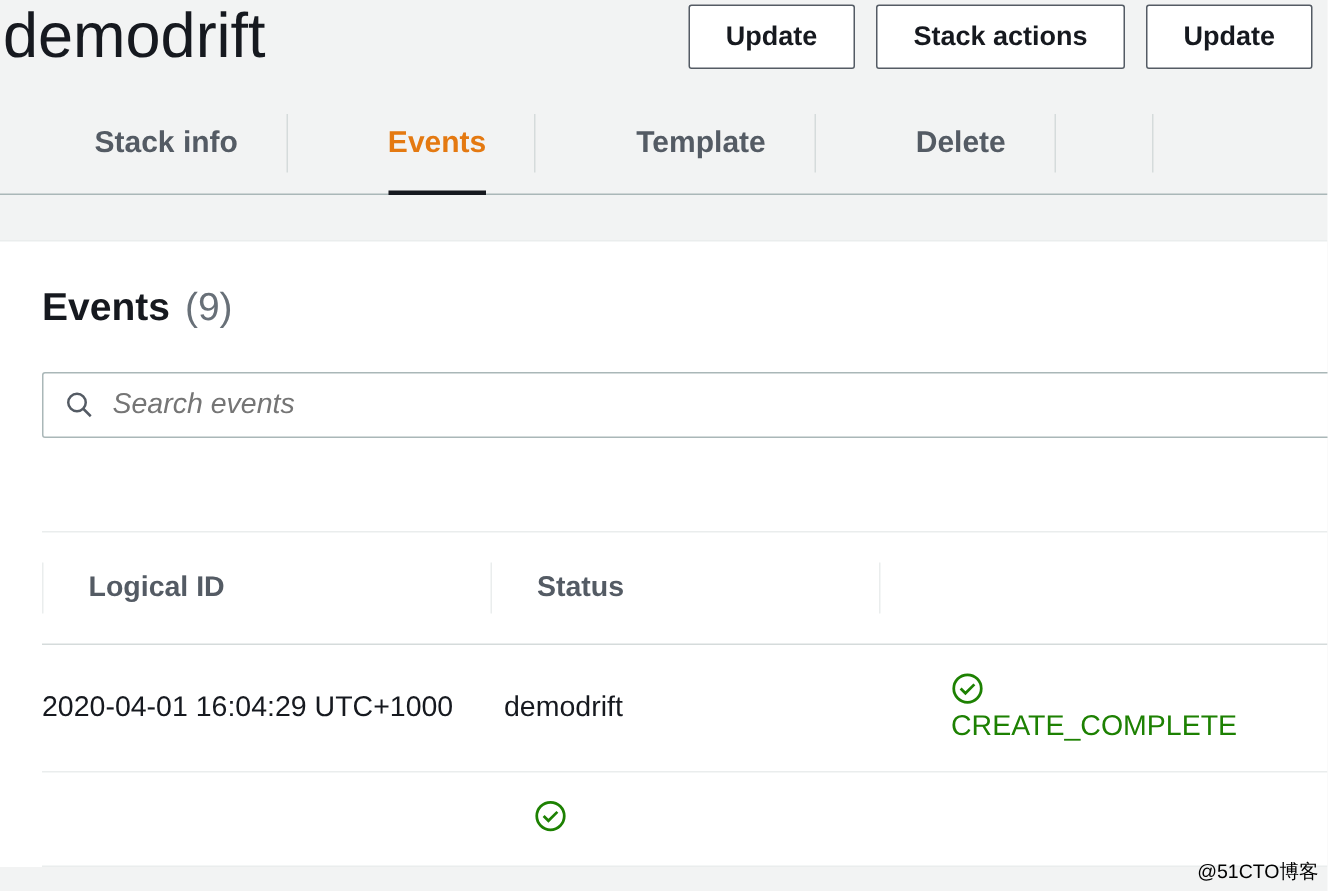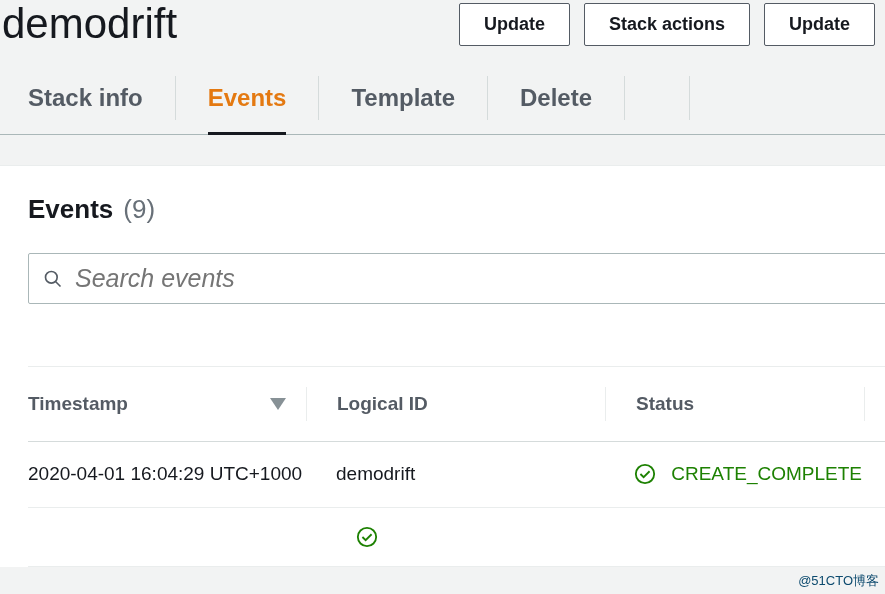--- a/index.html
+++ b/index.html
@@ -2,49 +2,49 @@
 <html><head>
   <meta charset="utf-8">
   <style>
     * { box-sizing: border-box; margin: 0; padding: 0; }
     body { font-family: "Amazon Ember", "Helvetica Neue", Arial, sans-serif; background: #f2f3f3; color: #16191f; width: 885px; overflow: hidden; }
     .header { display: flex; align-items: center; justify-content: space-between; padding: 0 10px 14px 0; background: #f2f3f3; }
     .title { font-size: 42px; font-weight: 400; color: #16191f; padding-left: 2px; }
     .actions { display: flex; gap: 14px; }
     .btn { background: #fff; border: 1.5px solid #545b64; color: #16191f; font-size: 18px; font-weight: 700; padding: 10px 24px; cursor: pointer; border-radius: 2px; }
     .tabbar { display: flex; padding: 0 0 0 28px; background: #f2f3f3; border-bottom: 1px solid #aab7b8; }
-    .tab { font-size: 24px; font-weight: 700; color: #545b64; padding: 22px 0; cursor: pointer; position: relative; }
+    .tab { font-size: 20px; font-weight: 700; color: #545b64; padding: 22px 0; cursor: pointer; position: relative; margin-left: 35px; }
     .tab.active { color: #e47911; }
     .tab.active::after { content: ''; position: absolute; left: 0; right: 0; bottom: -1px; height: 3px; background: #16191f; }
     .divider { width: 1px; background: #d5dbdb; margin: 14px 32px; }
     .panel { background: #fff; margin-top: 30px; border-top: 1px solid #eaeded; padding: 28px 0 0 28px; }
     .panel-header { display: flex; align-items: baseline; gap: 10px; margin-bottom: 28px; }
     .panel-title { font-size: 26px; font-weight: 700; color: #16191f; }
     .panel-count { font-size: 26px; font-weight: 400; color: #687078; }
     .searchbox { display: flex; align-items: center; border: 1.5px solid #aab7b8; border-radius: 2px; padding: 10px 14px; margin-right: 0; background: #fff; width: 870px; }
     .search-icon { width: 20px; height: 20px; stroke: #545b64; stroke-width: 2; fill: none; margin-right: 12px; flex-shrink: 0; }
-    .search-input { border: none; outline: none; font-size: 25px; font-style: italic; color: #687078; width: 100%; background: transparent; }
+    .search-input { border: none; outline: none; font-size: 19px; font-style: italic; color: #687078; width: 100%; background: transparent; }
     .table-area { margin-top: 62px; border-top: 1px solid #eaeded; }
     .thead, .trow { display: flex; align-items: center; }
     .thead { padding: 20px 0; border-bottom: 1px solid #d5dbdb; }
     .th { font-size: 19px; font-weight: 700; color: #545b64; display: flex; align-items: center; }
     .th-sep { width: 1px; height: 34px; background: #eaeded; }
     .col-ts { width: 278px; padding-left: 0; gap: 60px; }
     .sort-icon { width: 16px; height: 12px; fill: #879196; margin-left: auto; margin-right: 20px; }
     .col-lid { width: 298px; padding-left: 30px; }
     .col-status { width: 258px; padding-left: 30px; }
     .trow { padding: 18px 0; border-bottom: 1px solid #eaeded; align-items: center; }
     .td { font-size: 19px; font-weight: 400; color: #16191f; }
     .td.col-ts { line-height: 1.5; }
     .td.col-lid { padding-left: 30px; }
     .td.col-status { padding-left: 30px; }
-    .status-cell { display: flex; align-items: flex-start; gap: 4px; justify-content: space-between; }
+    .status-cell { display: flex; flex-direction: column; align-items: flex-start; gap: 4px; }
     .check-icon { width: 22px; height: 22px; stroke: #1d8102; stroke-width: 2; fill: none; }
     .status-text { color: #1d8102; font-size: 19px; }
-    .watermark { position: fixed; right: 6px; bottom: 4px; font-size: 13px; color: #0c4a6e; font-family: sans-serif; }
+    .watermark { position: fixed; right: 6px; bottom: 4px; font-size: 13px; color: #000000; font-family: sans-serif; }
   </style>
 </head>
 <body>
 
 <div class="header">
   <h1 class="title">demodrift</h1>
   <div class="actions">
     <button class="btn">Update</button>
     <button class="btn">Stack actions</button>
     <button class="btn">Update</button>
@@ -72,26 +72,20 @@
   <div class="searchbox">
     <svg class="search-icon" viewBox="0 0 24 24">
       <circle cx="10" cy="10" r="7"></circle>
       <line x1="15" y1="15" x2="21" y2="21"></line>
     </svg>
     <input class="search-input" type="text" placeholder="Search events" style="">
   </div>
 
   <div class="table-area">
     <div class="thead">
-      <div class="th col-ts">
-        <span>Timestamp</span>
-        <svg class="sort-icon" viewBox="0 0 16 12">
-            <polygon points="0,0 16,0 8,12"></polygon>
-          </svg>
-      </div>
       <div class="th-sep"></div>
       <div class="th col-lid">
         <span>Logical ID</span>
       </div>
       <div class="th-sep"></div>
       <div class="th col-status">
         <span>Status</span>
       </div>
       <div class="th-sep"></div>
     </div>

